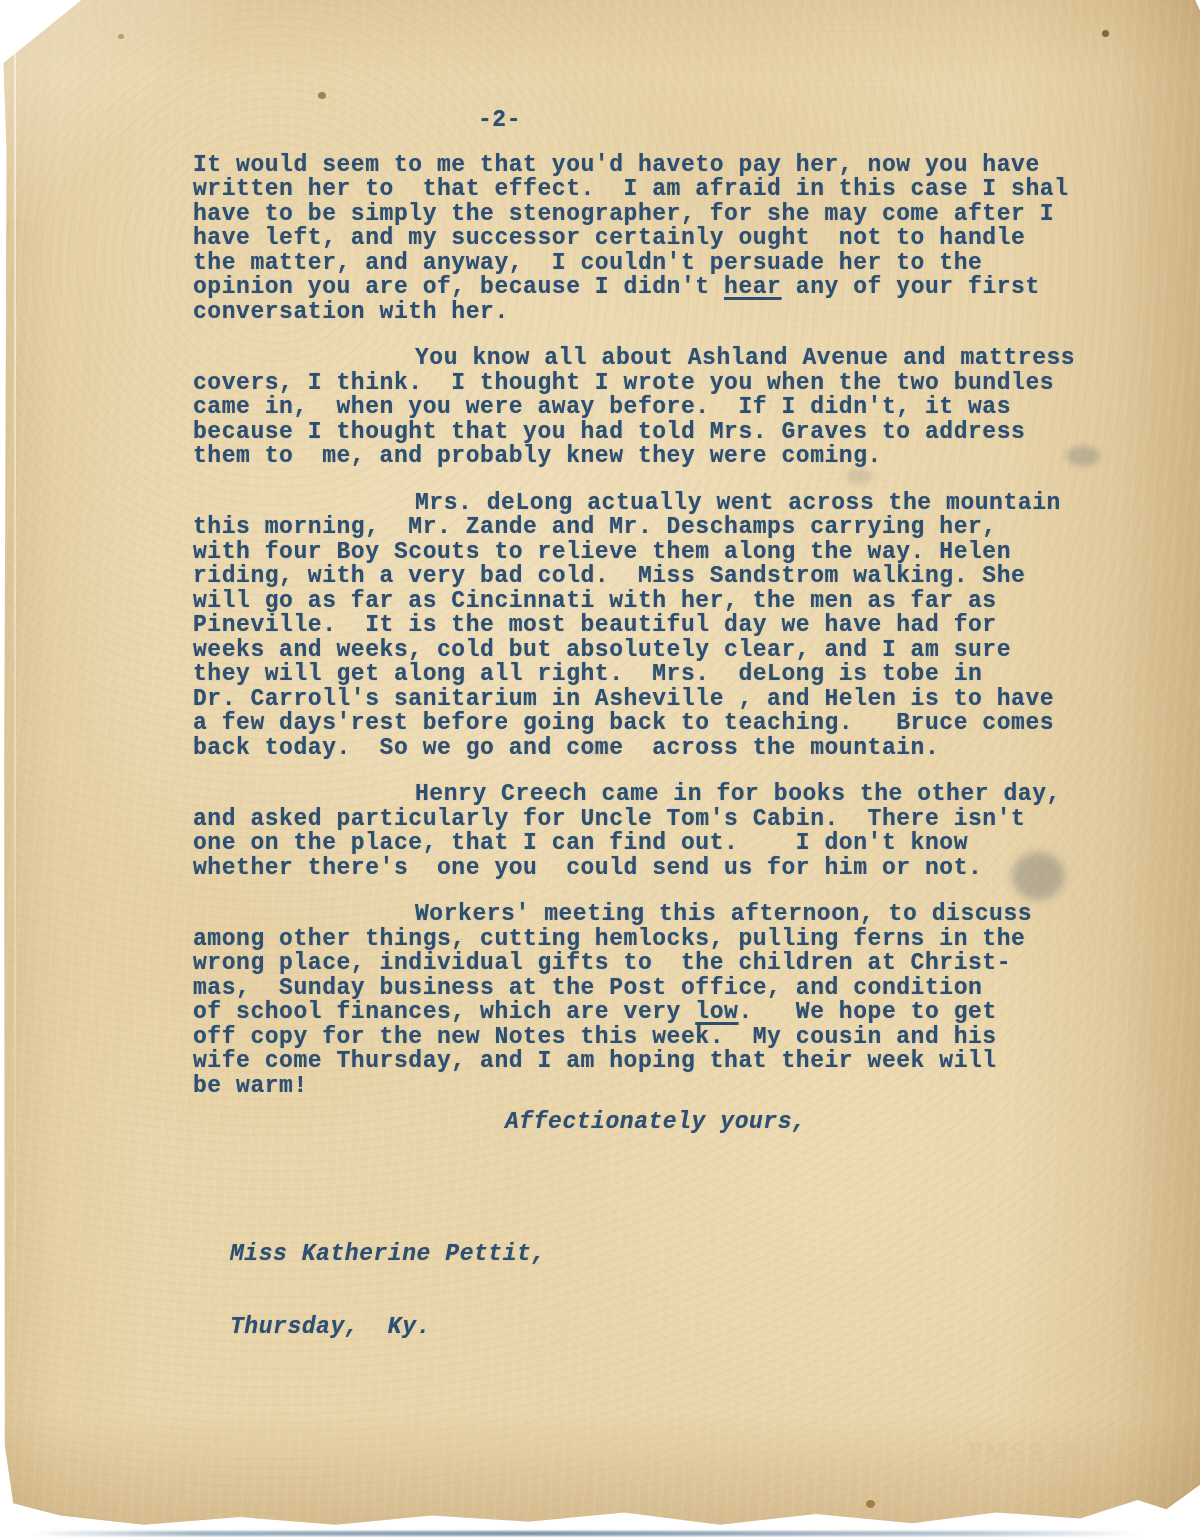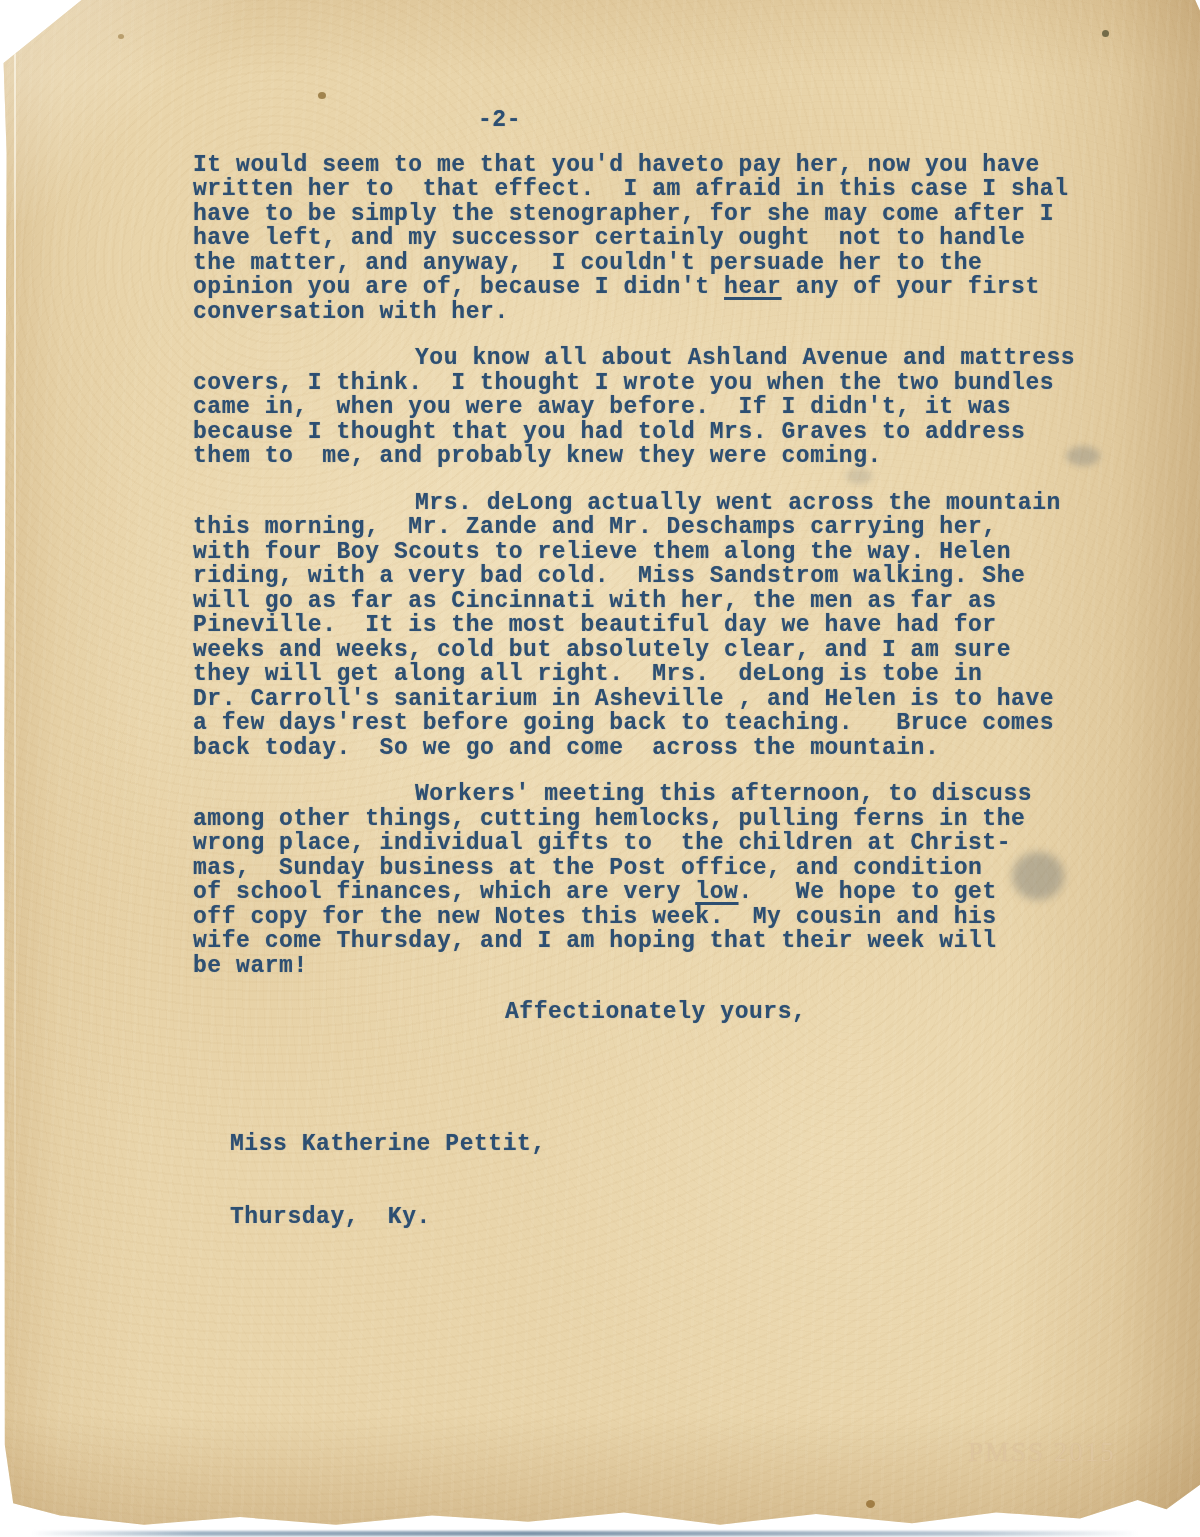--- a/index.html
+++ b/index.html
@@ -62,22 +62,22 @@
     text-shadow:0 0 1px rgba(45,79,114,0.55);
   }
   .pagenum{padding-left:285px;}
   .para{white-space:pre;margin:22px 0 0 0;}
   .para.first{margin-top:20px;}
   .para.ind{text-indent:222px;}
   .para u, .closing u{
     text-decoration-thickness:2.5px;
     text-underline-offset:4px;
   }
-  .closing{margin-top:22px;padding-left:312px;white-space:pre;}
-  .recipient{margin-top:58px;margin-left:37px;white-space:pre;}
+  .closing{margin-top:12px;padding-left:312px;white-space:pre;font-style:italic;}
+  .recipient{margin-top:58px;margin-left:37px;white-space:pre;font-style:italic;}
   .watermark{
     position:absolute;left:968px;top:1437px;
     font-family:"Liberation Serif","DejaVu Serif",serif;
     font-size:27px;letter-spacing:2px;
     color:rgba(222,198,160,0.95);
     text-shadow:0 0 1px rgba(200,170,125,0.5);
   }
   .stain{position:absolute;border-radius:50%;pointer-events:none;}
   .stain.s1{left:318px;top:92px;width:8px;height:7px;background:#8a6a30;opacity:.75;filter:blur(.4px);}
   .stain.s2{left:1102px;top:30px;width:7px;height:7px;background:#5a5636;opacity:.8;filter:blur(.4px);}
@@ -118,20 +118,24 @@
 this morning,  Mr. Zande and Mr. Deschamps carrying her,
 with four Boy Scouts to relieve them along the way. Helen
 riding, with a very bad cold.  Miss Sandstrom walking. She
 will go as far as Cincinnati with her, the men as far as
 Pineville.  It is the most beautiful day we have had for
 weeks and weeks, cold but absolutely clear, and I am sure
 they will get along all right.  Mrs.  deLong is tobe in
 Dr. Carroll's sanitarium in Asheville , and Helen is to have
 a few days'rest before going back to teaching.   Bruce comes
 back today.  So we go and come  across the mountain.</div>
+          <div class="para ind">Henry Creech came in for books the other day,
+and asked particularly for Uncle Tom's Cabin.  There isn't
+one on the place, that I can find out.    I don't know
+whether there's  one you  could send us for him or not.</div>
           <div class="para ind">Workers' meeting this afternoon, to discuss
 among other things, cutting hemlocks, pulling ferns in the
 wrong place, individual gifts to  the children at Christ-
 mas,  Sunday business at the Post office, and condition
 of school finances, which are very <u>low</u>.   We hope to get
 off copy for the new Notes this week.  My cousin and his
 wife come Thursday, and I am hoping that their week will
 be warm!</div>
         </div>
       <div class="closing">Affectionately yours,</div>

